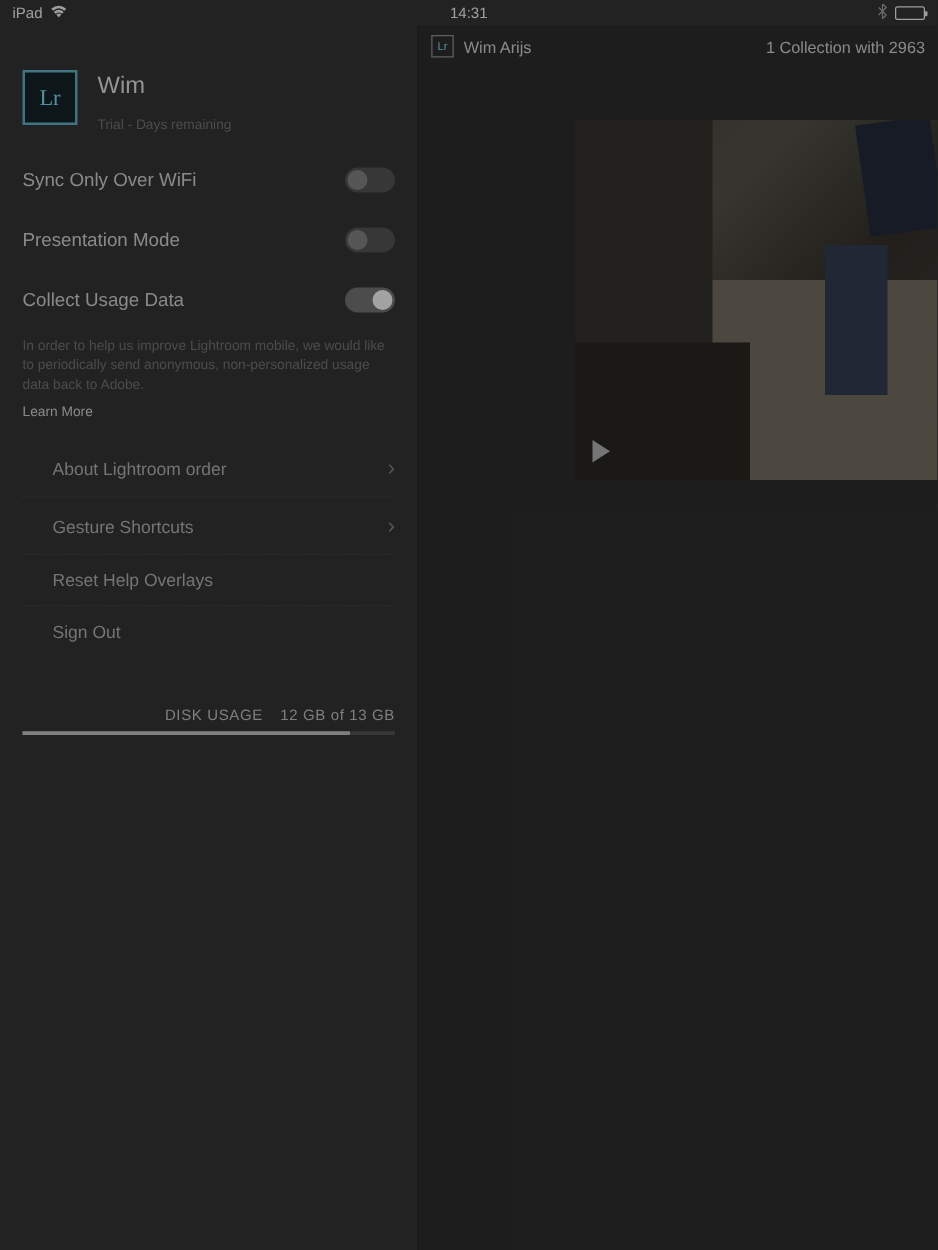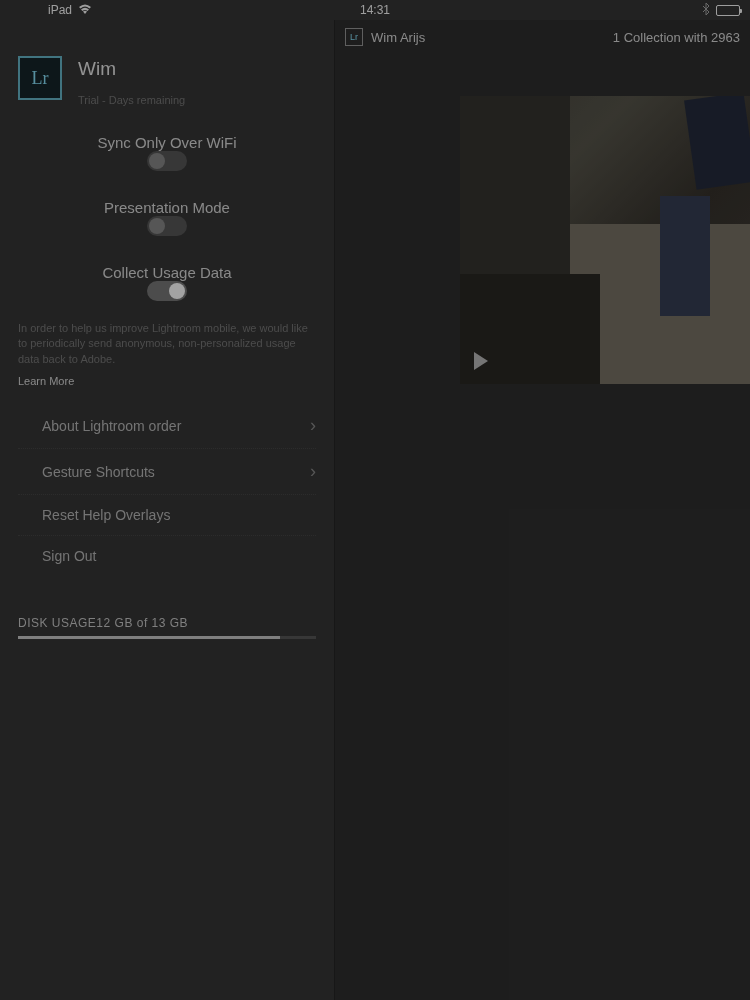--- a/index.html
+++ b/index.html
@@ -15,21 +15,21 @@
 .status-bar {
   height: 20px;
   display: flex;
   align-items: center;
   justify-content: space-between;
   padding: 0 10px;
   color: #e8e8e8;
   font-size: 12px;
   font-weight: 500;
 }
-.status-left { display: flex; align-items: center; gap: 6px; margin-left: 38px; }
+.status-left { display: flex; align-items: center; gap: 6px; }
 .status-center { position: absolute; left: 50%; transform: translateX(-50%); }
 .status-right { display: flex; align-items: center; gap: 6px; }
 .wifi-icon, .bt-icon { display: inline-block; }
 .battery {
   width: 24px; height: 11px;
   border: 1px solid #e8e8e8;
   border-radius: 2px;
   position: relative;
   display: inline-block;
 }
@@ -106,21 +106,20 @@
   color: #6a6a6a;
 }
 .setting-row {
   display: flex;
   align-items: center;
   justify-content: space-between;
   padding: 14px 0;
   font-size: 15px;
   font-weight: 300;
   color: #c8c8c8;
-  flex-direction: column;
 }
 .toggle {
   width: 40px; height: 20px;
   background: #4a4a4a;
   border-radius: 10px;
   position: relative;
   cursor: pointer;
 }
 .toggle::after {
   content: "";
@@ -159,25 +158,26 @@
 .menu-item:last-child { border-bottom: none; }
 .chevron {
   color: #7a7a7a;
   font-size: 18px;
 }
 .disk-section {
   padding-top: 40px;
 }
 .disk-header {
   display: flex;
-  justify-content: flex-start;
+  justify-content: flex-end;
   font-size: 12px;
   color: #b8b8b8;
   padding-bottom: 6px;
   letter-spacing: 0.5px;
+  gap: 14px;
 }
 .disk-bar {
   width: 100%;
   height: 3px;
   background: #4a4a4a;
   position: relative;
 }
 .disk-fill {
   height: 100%;
   background: #b8b8b8;

